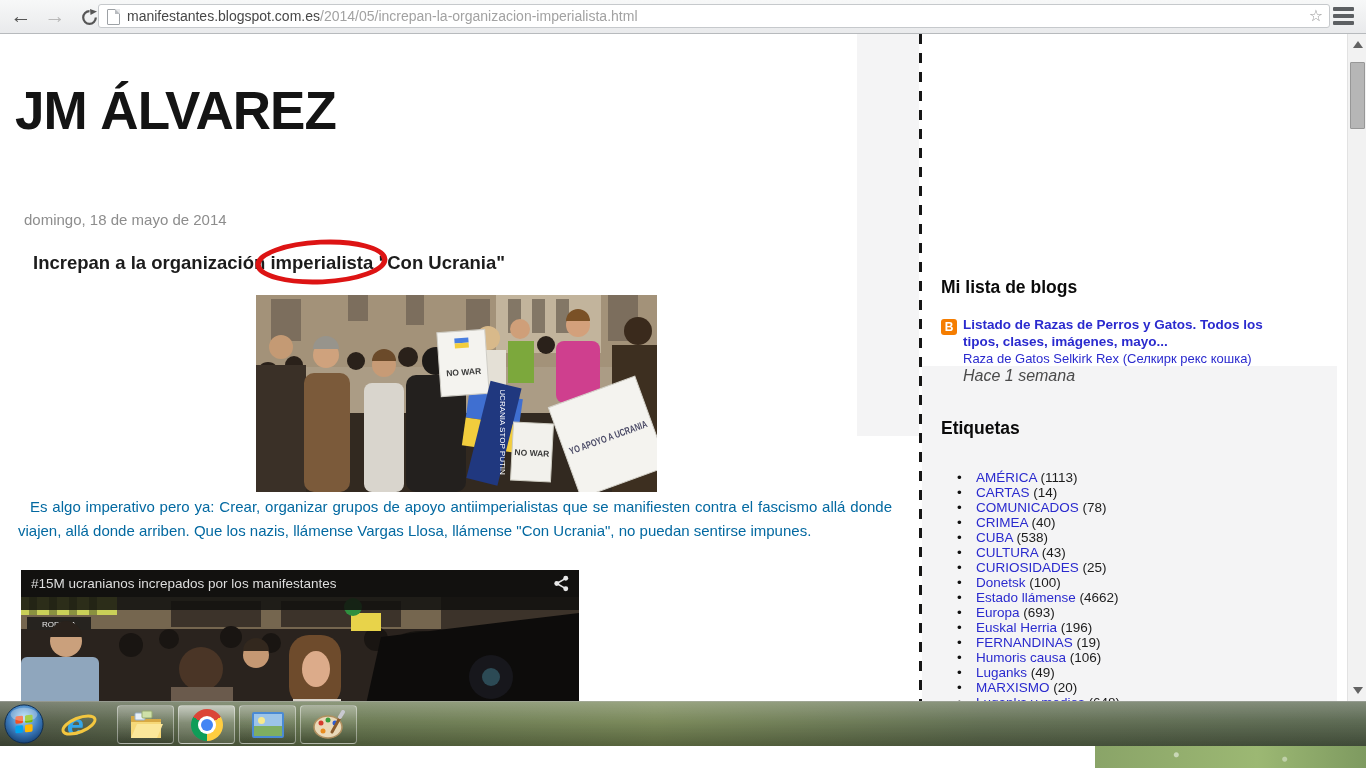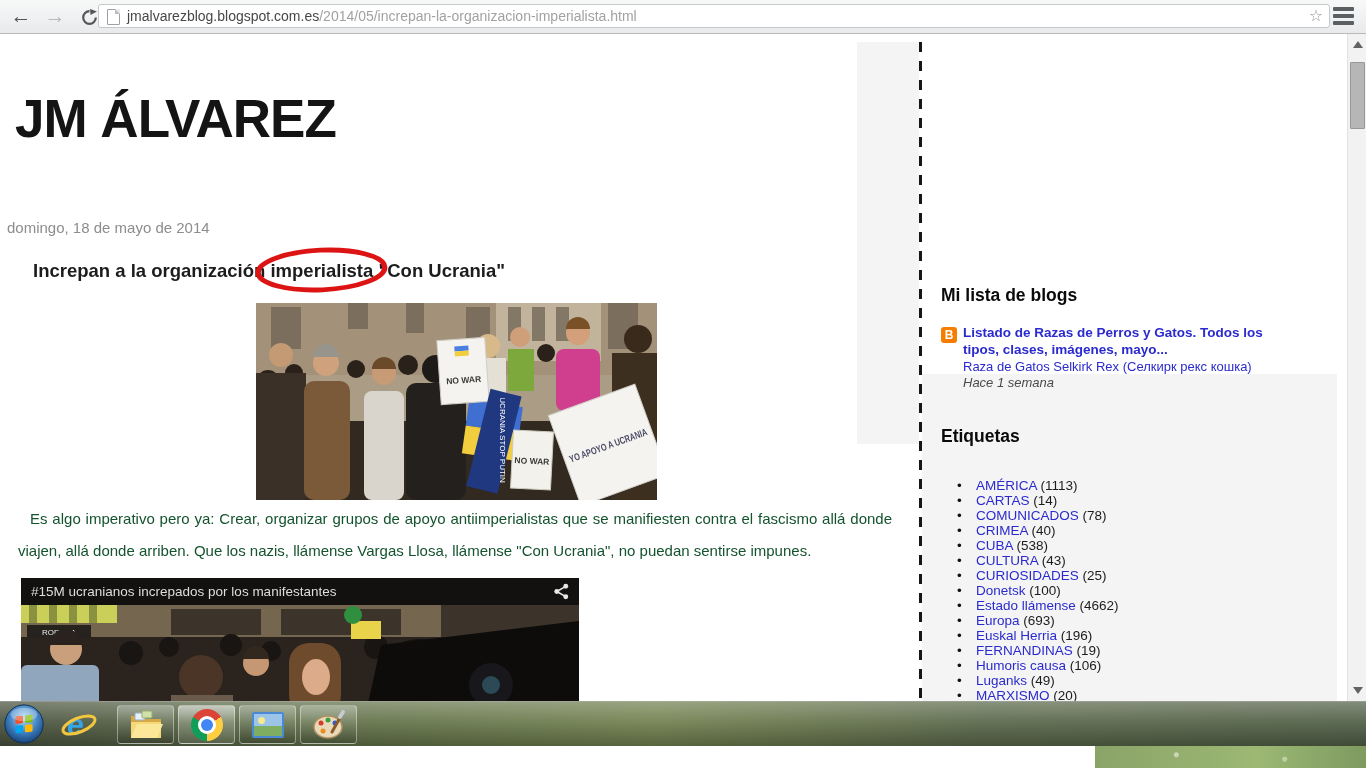--- a/index.html
+++ b/index.html
@@ -20,51 +20,51 @@
   .page-ico::after{content:"";position:absolute;right:-1px;top:-1px;border-style:solid;
     border-width:0 5px 5px 0;border-color:transparent #e9eaec #b9bcc0 transparent;}
   .url-text{position:absolute;left:28px;top:0;height:22px;line-height:22px;font-size:14px;white-space:nowrap;}
   .url-domain{color:#474747;} .url-path{color:#a2a2a2;}
   .star{position:absolute;right:6px;top:0px;font-size:16px;line-height:22px;color:#9a9a9a;cursor:pointer;}
   .menu-btn{position:absolute;right:12px;top:7px;width:21px;height:18px;cursor:pointer;}
   .menu-btn span{position:absolute;left:0;width:21px;height:4px;background:#5c5f62;border-radius:1px;}
   .menu-btn span:nth-child(1){top:0;} .menu-btn span:nth-child(2){top:7px;} .menu-btn span:nth-child(3){top:14px;}
 
   
-  .page{position:absolute;top:34px;left:0;width:1347px;height:667px;background:#fff;overflow:hidden;margin-top:8px;}
+  .page{position:absolute;top:34px;left:0;width:1347px;height:667px;background:#fff;overflow:hidden;}
   .gutter-gray{position:absolute;left:857px;top:0;width:62px;height:402px;background:#f4f4f5;}
   .sidebar-gray{position:absolute;left:922px;top:332px;width:415px;height:335px;background:#f4f4f5;}
   .divider{position:absolute;left:919px;top:0;width:3px;height:667px;
     background:repeating-linear-gradient(180deg,#161616 0 10px,transparent 10px 19px);}
 
   .blog-title{position:absolute;left:15px;top:46px;font-size:53px;font-weight:bold;color:#141414;letter-spacing:-1px;}
-  .post-date{position:absolute;left:7px;top:177px;font-size:15px;color:#8d8d8d;}
+  .post-date{position:absolute;left:24px;top:177px;font-size:15px;color:#8d8d8d;}
   .post-title{position:absolute;left:33px;top:218px;font-size:18.5px;font-weight:bold;color:#1c1c1c;white-space:nowrap;}
   .circled{position:relative;display:inline-block;}
   .circled svg{position:absolute;left:-16px;top:-14px;width:calc(100% + 32px);height:48px;overflow:visible;pointer-events:none;}
 
   .post-image{position:absolute;left:256px;top:261px;width:401px;height:197px;}
-  .post-paragraph{position:absolute;left:18px;top:461px;width:874px;font-size:15px;line-height:32px;
-    color:#14532d;text-align:justify;text-indent:12px;}
+  .post-paragraph{position:absolute;left:18px;top:461px;width:874px;font-size:15px;line-height:24px;
+    color:#0369a1;text-align:justify;text-indent:12px;}
 
   
   .video{position:absolute;left:21px;top:536px;width:558px;height:166px;background:#1c1814;overflow:hidden;}
   .video-thumb{position:absolute;left:0;top:27px;width:558px;height:139px;}
-  .video-titlebar{position:absolute;left:0;top:0;width:558px;height:27px;background:rgba(16,16,14,0.85);}
+  .video-titlebar{position:absolute;left:0;top:0;width:558px;height:40px;background:rgba(16,16,14,0.85);}
   .video-title{position:absolute;left:10px;top:0;height:27px;line-height:27px;font-size:13.5px;color:#dedede;white-space:nowrap;}
   .share-ico{position:absolute;right:9px;top:5px;width:17px;height:17px;cursor:pointer;}
 
   
   .sb-heading{position:absolute;left:941px;font-size:17.5px;font-weight:bold;color:#0a0a0a;}
   .bl-icon{position:absolute;left:941px;top:285px;width:16px;height:16px;background:#f57d00;border-radius:3px;
     color:#fff;font-size:12px;font-weight:bold;text-align:center;line-height:16px;}
   .bl-title{position:absolute;left:963px;top:283px;width:330px;font-size:13.5px;font-weight:bold;
     color:#2a2ace;line-height:16.5px;cursor:pointer;}
   .bl-entry{position:absolute;left:963px;top:317px;width:340px;font-size:13px;color:#2a2ace;cursor:pointer;}
-  .bl-age{position:absolute;left:963px;top:333px;font-size:13px;font-style:italic;color:#4a4a4a;}
+  .bl-age{position:absolute;left:963px;top:333px;font-size:16px;font-style:italic;color:#4a4a4a;}
   .labels-list{position:absolute;left:941px;top:436px;margin:0;padding:0;list-style:none;width:380px;}
   .labels-list li{position:relative;height:15px;line-height:15px;font-size:13.5px;padding-left:35px;color:#1c1c1c;}
   .labels-list li::before{content:"•";position:absolute;left:16px;color:#111;}
   .lbl-link{color:#2a2ace;cursor:pointer;}
   .lbl-count{color:#1c1c1c;}
 
   
   .scrollbar{position:absolute;right:0;top:34px;width:19px;height:667px;background:#f2f2f2;border-left:1px solid #e2e2e2;box-sizing:border-box;}
   .sb-arrow{position:absolute;left:5px;width:0;height:0;border-style:solid;cursor:pointer;}
   .sb-arrow.up{top:7px;border-width:0 5px 7px 5px;border-color:transparent transparent #636363 transparent;}
@@ -107,21 +107,21 @@
     <div class="nav-btn" id="btn-back">←</div>
     <div class="nav-btn disabled" id="btn-fwd">→</div>
     <div class="nav-btn" id="btn-reload">
       <svg width="17" height="17" viewBox="0 0 17 17">
         <path d="M8.5 2.2 a6.3 6.3 0 1 0 6.3 6.3" fill="none" stroke="#565656" stroke-width="2.2"></path>
         <polygon points="9,0 16,2.5 9.5,6" fill="#565656"></polygon>
       </svg>
     </div>
     <div class="omnibox">
       <div class="page-ico"></div>
-      <div class="url-text"><span class="url-domain">jmalvarezblog.blogspot.com.es</span><span class="url-path">/2014/05/increpan-la-organizacion-imperialista.html</span></div>
+      <div class="url-text"><span class="url-domain">manifestantes.blogspot.com.es</span><span class="url-path">/2014/05/increpan-la-organizacion-imperialista.html</span></div>
       <div class="star">☆</div>
     </div>
     <div class="menu-btn">
         <span></span>
         <span></span>
         <span></span>
       </div>
   </div>
 
   <div class="page">

